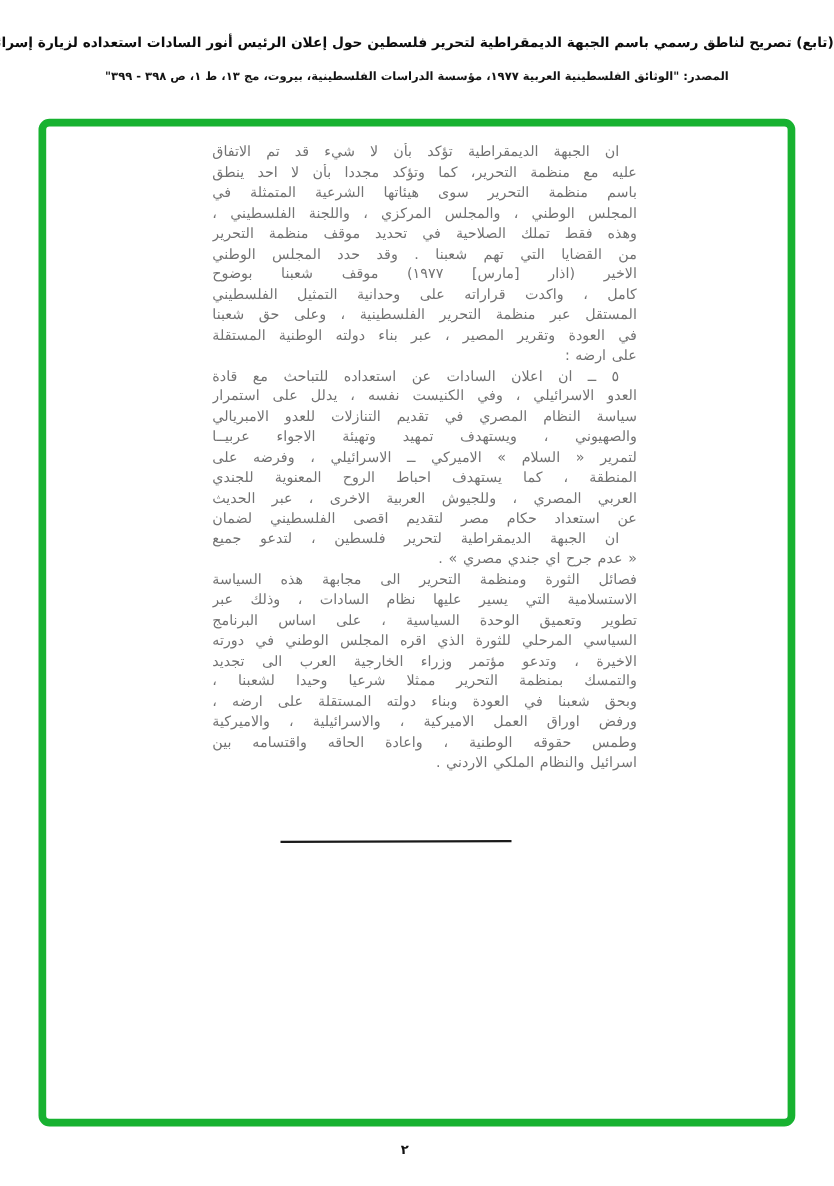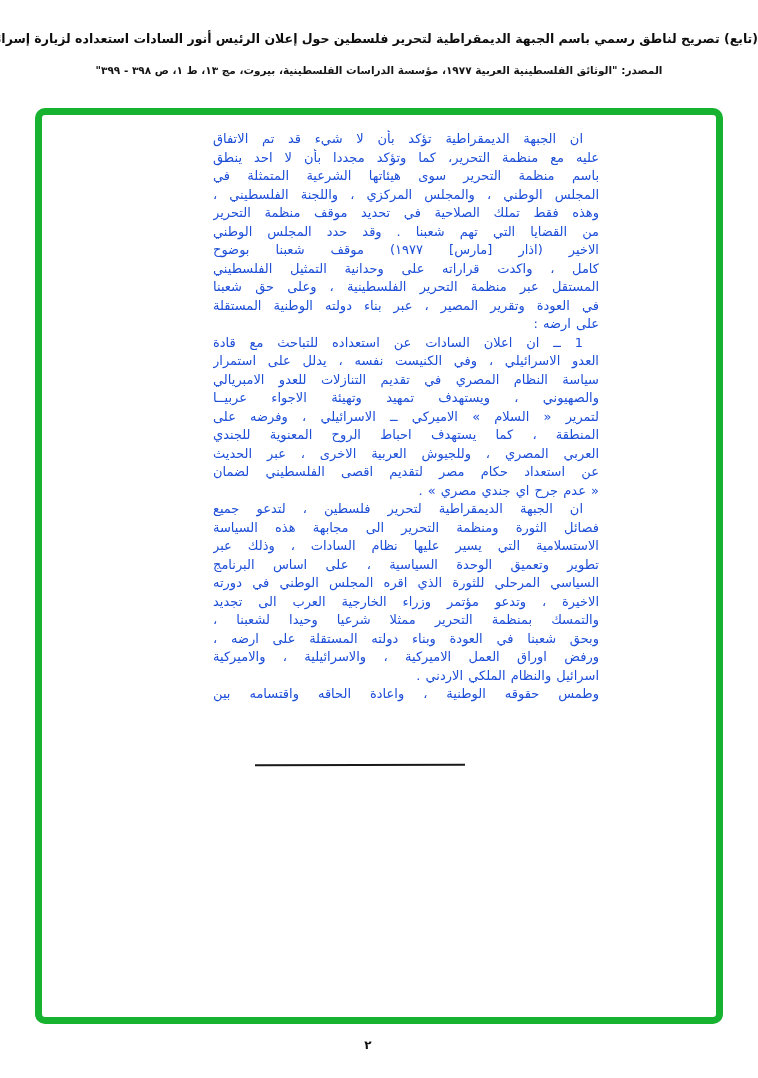--- a/index.html
+++ b/index.html
@@ -53,22 +53,21 @@
     border-radius: 10px;
     background: transparent;
   }
   .text-col {
     position: absolute;
     left: 193px;
     top: 130px;
     width: 386px;
     direction: rtl;
     font-size: 13px;
-    color: #1d4ed8;
-    margin-left: 20px;
+    color: #737373;
   }
   .text-col .line {
     height: 18.5px;
     line-height: 18.5px;
     overflow: hidden;
     text-align: justify;
     text-align-last: justify;
     word-spacing: 1px;
   }
   .text-col .line.first {
@@ -114,39 +113,39 @@
       <div class="line">عليه مع منظمة التحرير، كما وتؤكد مجددا بأن لا احد ينطق</div>
       <div class="line">باسم منظمة التحرير سوى هيئاتها الشرعية المتمثلة في</div>
       <div class="line">المجلس الوطني ، والمجلس المركزي ، واللجنة الفلسطيني ،</div>
       <div class="line">وهذه فقط تملك الصلاحية في تحديد موقف منظمة التحرير</div>
       <div class="line">من القضايا التي تهم شعبنا . وقد حدد المجلس الوطني</div>
       <div class="line">الاخير (اذار [مارس] ١٩٧٧) موقف شعبنا بوضوح</div>
       <div class="line">كامل ، واكدت قراراته على وحدانية التمثيل الفلسطيني</div>
       <div class="line">المستقل عبر منظمة التحرير الفلسطينية ، وعلى حق شعبنا</div>
       <div class="line">في العودة وتقرير المصير ، عبر بناء دولته الوطنية المستقلة</div>
       <div class="line last">على ارضه :</div>
-      <div class="line first">1 ــ ان اعلان السادات عن استعداده للتباحث مع قادة</div>
+      <div class="line first">٥ ــ ان اعلان السادات عن استعداده للتباحث مع قادة</div>
       <div class="line">العدو الاسرائيلي ، وفي الكنيست نفسه ، يدلل على استمرار</div>
       <div class="line">سياسة النظام المصري في تقديم التنازلات للعدو الامبريالي</div>
       <div class="line">والصهيوني ، ويستهدف تمهيد وتهيئة الاجواء عربيــا</div>
       <div class="line">لتمرير « السلام » الاميركي ــ الاسرائيلي ، وفرضه على</div>
       <div class="line">المنطقة ، كما يستهدف احباط الروح المعنوية للجندي</div>
       <div class="line">العربي المصري ، وللجيوش العربية الاخرى ، عبر الحديث</div>
       <div class="line">عن استعداد حكام مصر لتقديم اقصى الفلسطيني لضمان</div>
+      <div class="line first">ان الجبهة الديمقراطية لتحرير فلسطين ، لتدعو جميع</div>
       <div class="line last">« عدم جرح اي جندي مصري » .</div>
-      <div class="line first">ان الجبهة الديمقراطية لتحرير فلسطين ، لتدعو جميع</div>
       <div class="line">فصائل الثورة ومنظمة التحرير الى مجابهة هذه السياسة</div>
       <div class="line">الاستسلامية التي يسير عليها نظام السادات ، وذلك عبر</div>
       <div class="line">تطوير وتعميق الوحدة السياسية ، على اساس البرنامج</div>
       <div class="line">السياسي المرحلي للثورة الذي اقره المجلس الوطني في دورته</div>
       <div class="line">الاخيرة ، وتدعو مؤتمر وزراء الخارجية العرب الى تجديد</div>
       <div class="line">والتمسك بمنظمة التحرير ممثلا شرعيا وحيدا لشعبنا ،</div>
       <div class="line">وبحق شعبنا في العودة وبناء دولته المستقلة على ارضه ،</div>
       <div class="line">ورفض اوراق العمل الاميركية ، والاسرائيلية ، والاميركية</div>
+      <div class="line">وطمس حقوقه الوطنية ، واعادة الحاقه واقتسامه بين</div>
       <div class="line last">اسرائيل والنظام الملكي الاردني .</div>
-      <div class="line">وطمس حقوقه الوطنية ، واعادة الحاقه واقتسامه بين</div>
     </div>
 
   <div class="divider"></div>
 
   <div class="page-number">٢</div>
 
 </div>
 
 </body></html>

